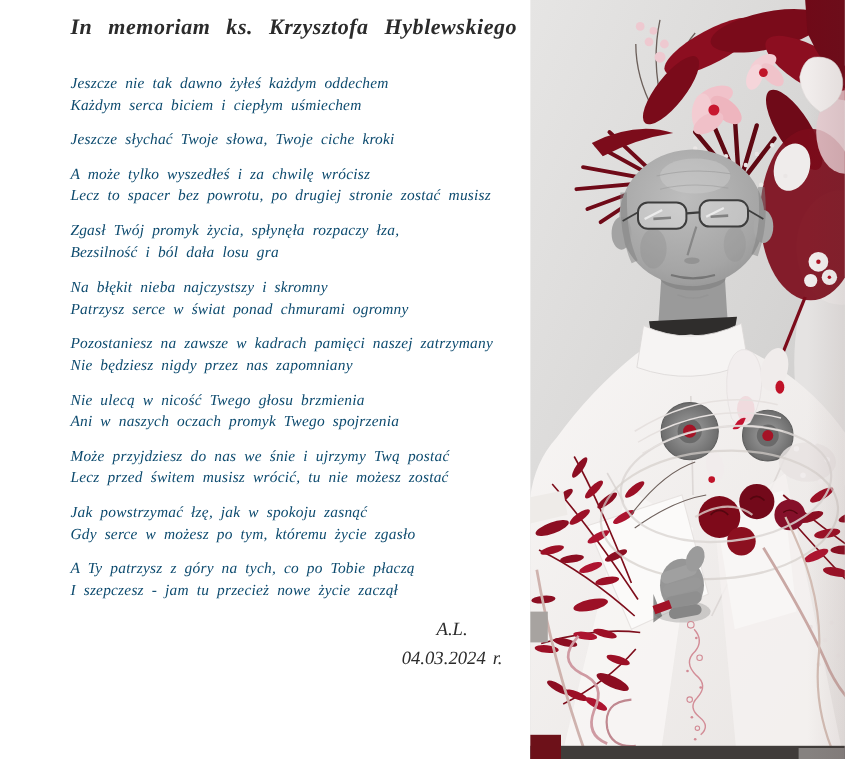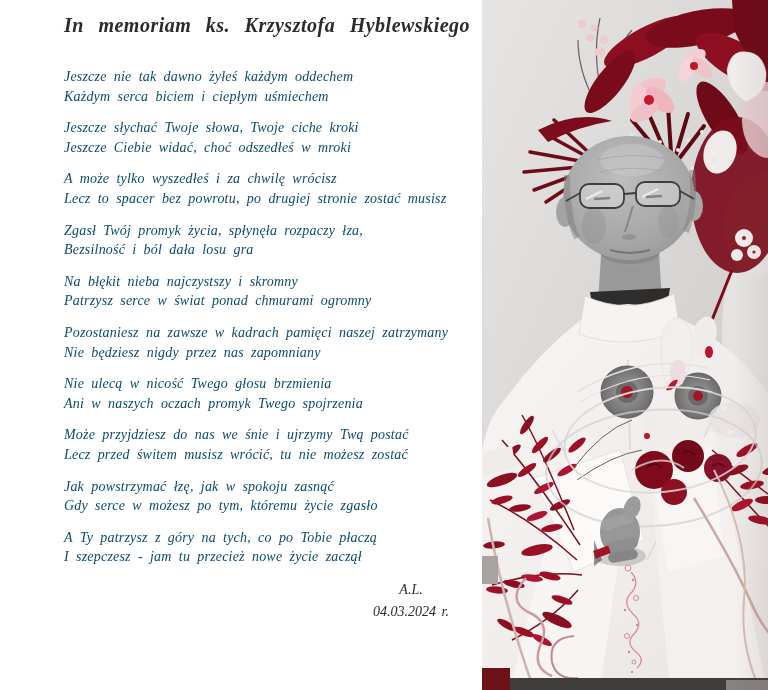--- a/index.html
+++ b/index.html
@@ -22,21 +22,21 @@
   }
   .stanza { margin: 0 0 12px 0; }
   .stanza.gap-before { margin-top: 7px; }
   .line {
     font-size: 14px; font-style: italic; color: #0c4a6e;
     line-height: 1.4; word-spacing: 3.5px; letter-spacing: 0.2px;
     white-space: nowrap;
   }
   .signature {
     width: 170px; margin: 8px 0 0 262px; text-align: center;
-    font-size: 14px; font-style: italic; color: #2b2b2b;
+    font-size: 17px; font-style: italic; color: #2b2b2b;
     line-height: 1.55; word-spacing: 2px;
   }
 
   
   .photo-col { width: 302px; height: 690px; position: relative; }
   .photo-col figure { margin: 0; width: 302px; height: 690px; }
   .photo-col svg { display: block; }
 </style>
 </head>
 <body>
@@ -45,21 +45,20 @@
 
   <div class="poem-col">
     <h1 class="title">In memoriam ks. Krzysztofa Hyblewskiego</h1>
 
     <div class="stanza">
       <div class="line">Jeszcze nie tak dawno żyłeś każdym oddechem</div>
       <div class="line">Każdym serca biciem i ciepłym uśmiechem</div>
     </div>
     <div class="stanza">
       <div class="line">Jeszcze słychać Twoje słowa, Twoje ciche kroki</div>
-      <div class="line">Jeszcze Ciebie widać, choć odszedłeś w mroki</div>
     </div>
     <div class="stanza">
       <div class="line">A może tylko wyszedłeś i za chwilę wrócisz</div>
       <div class="line">Lecz to spacer bez powrotu, po drugiej stronie zostać musisz</div>
     </div>
     <div class="stanza">
       <div class="line">Zgasł Twój promyk życia, spłynęła rozpaczy łza,</div>
       <div class="line">Bezsilność i ból dała losu gra</div>
     </div>
     <div class="stanza">

